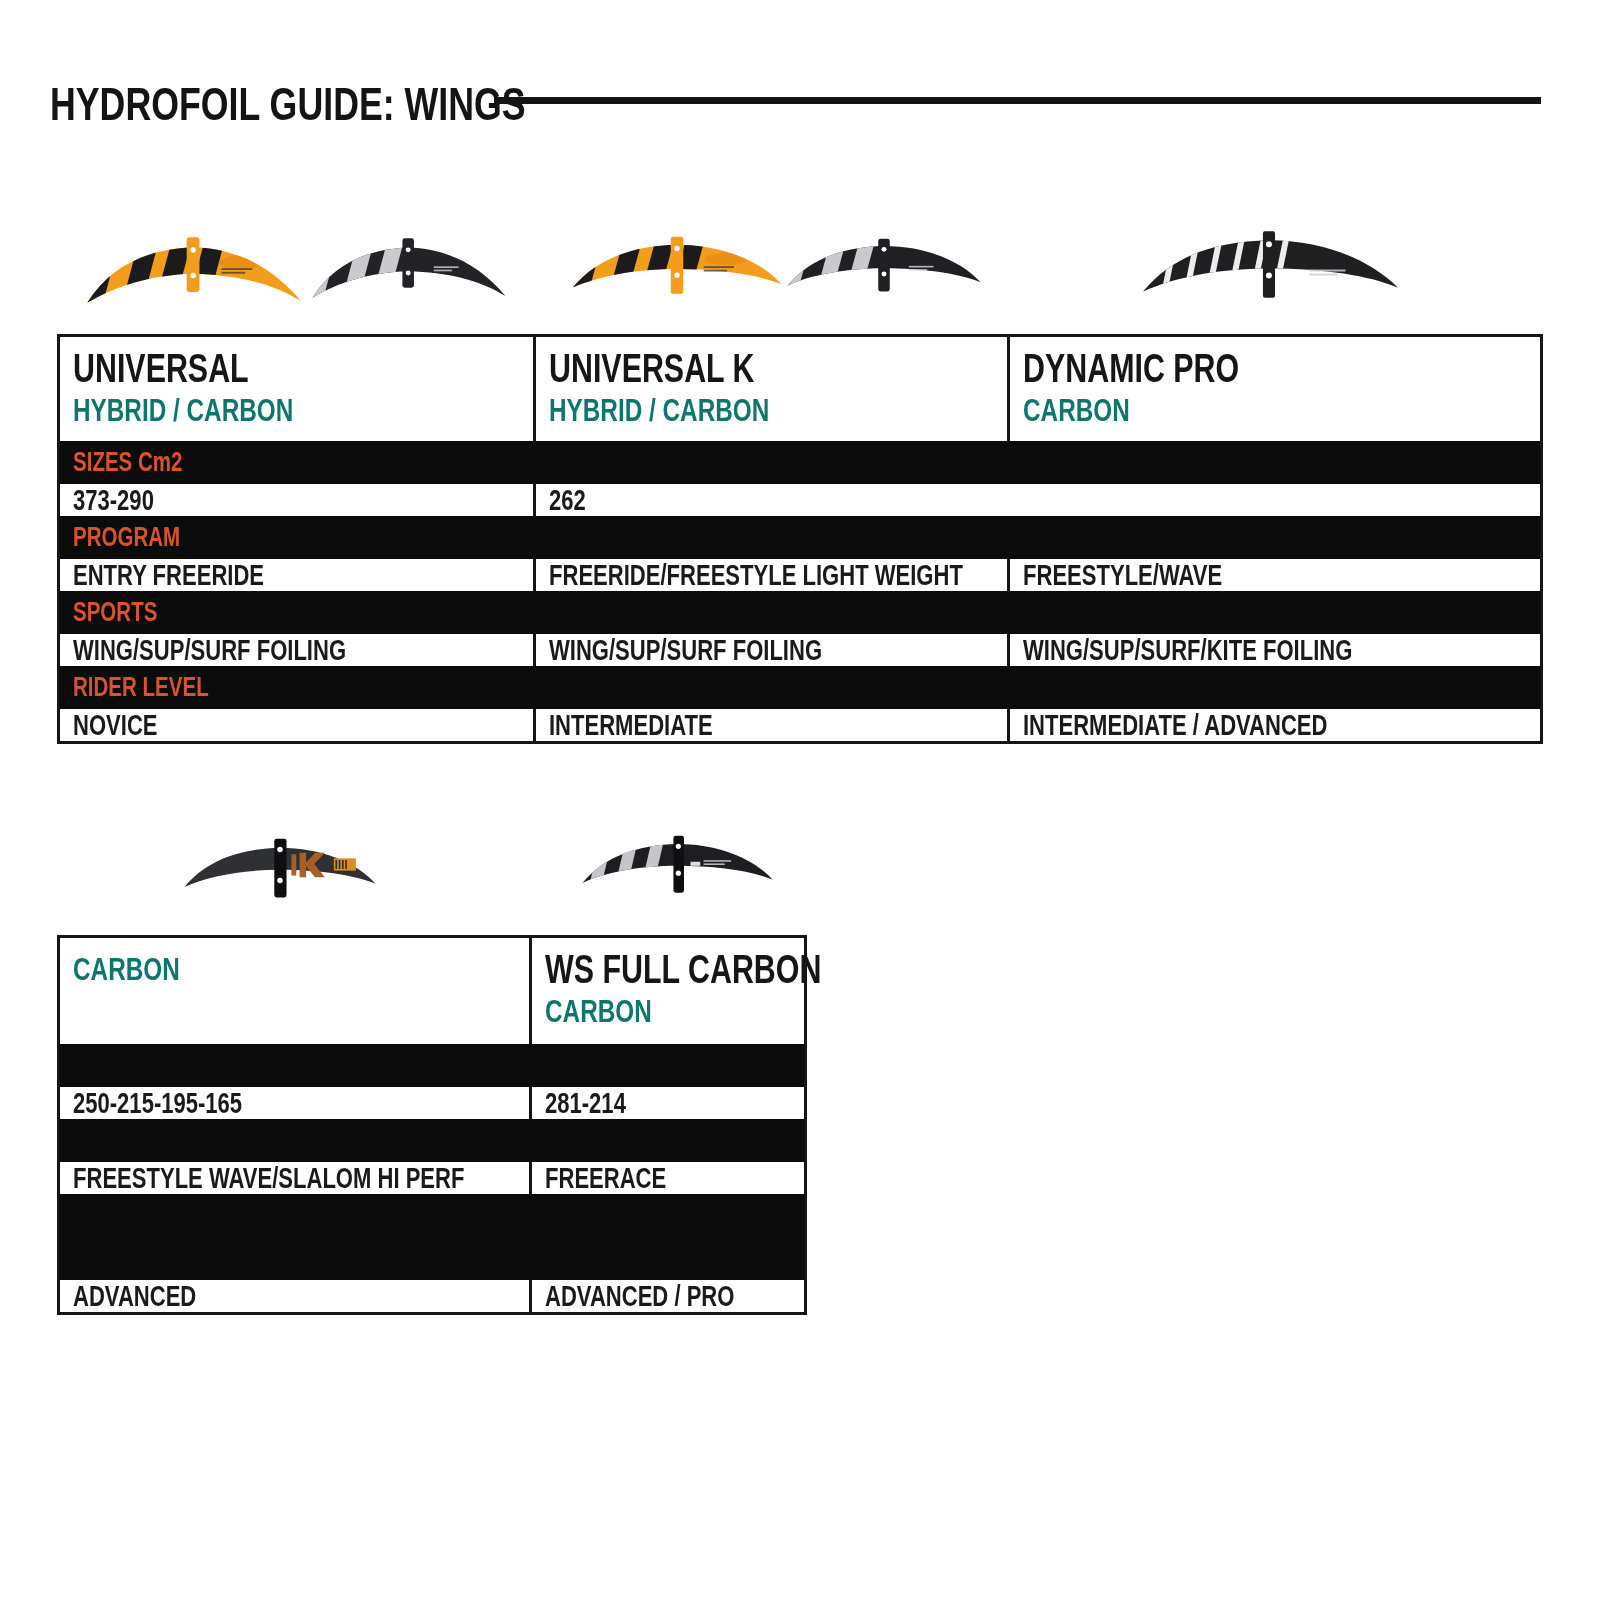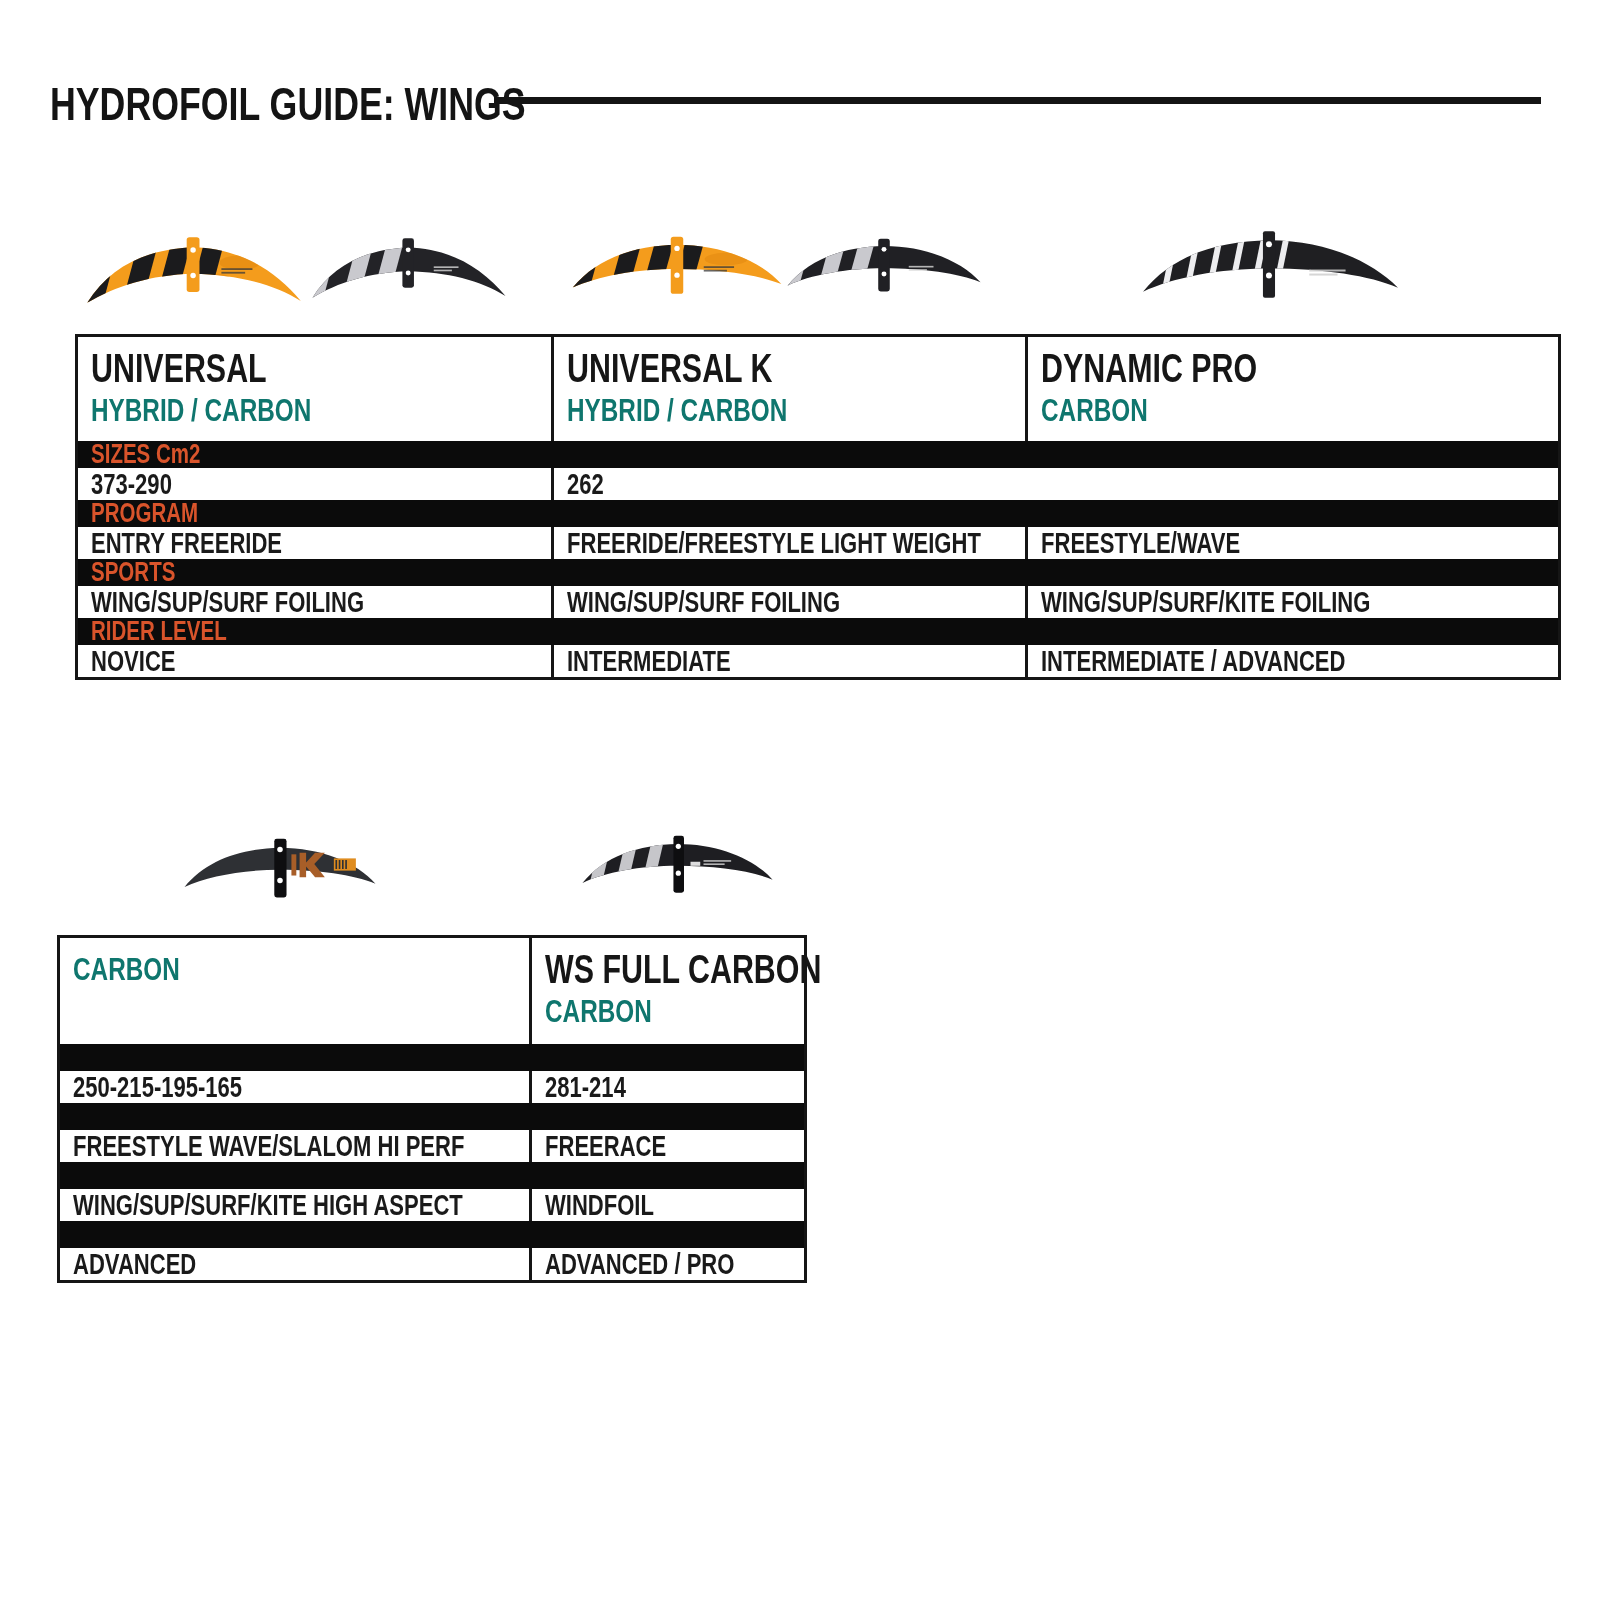--- a/index.html
+++ b/index.html
@@ -15,31 +15,31 @@
     position:absolute; left:50px; top:76px; font-size:47px; font-weight:700;
     letter-spacing:0px; color:#141414;
   }
   .title-rule { position:absolute; left:494px; top:97px; width:1047px; height:7px; background:#141414; }
 
   
   .wing { position:absolute; }
 
   
   .spec-table { position:absolute; border:3px solid #151515; background:#fff; }
-  .t1 { left:75px; top:334px; width:1486px; }
+  .t1 { left:57px; top:334px; width:1486px; }
   .t2 { left:57px; top:935px; width:750px; }
   .grid3 { display:grid; grid-template-columns:476px 474px 530px; }
   .grid2 { display:grid; grid-template-columns:472px 272px; }
   .t-header { height:104px; }
   .t2 .t-header { height:106px; }
   .h-cell { padding:10px 0 0 13px; }
   .h-cell:not(:last-child), .cell:not(:last-child) { border-right:3px solid #151515; }
   .prod-name { font-size:40px; font-weight:700; line-height:1.05; color:#161616; }
   .prod-sub  { font-size:32px; font-weight:700; line-height:1.0; color:#0f766e; margin-top:5px; }
-  .bar { height:27px; background:#0b0b0b; display:flex; align-items:center; padding-left:13px; }
+  .bar { height:43px; background:#0b0b0b; display:flex; align-items:center; padding-left:13px; }
   .bar-label { font-size:27px; font-weight:700; color:#d9542b; }
   .row { height:32px; }
   .cell { display:flex; align-items:center; padding-left:13px; overflow:hidden; }
   .cell-text { font-size:29px; font-weight:700; color:#1a1a1a; }
 </style>
 </head>
 <body>
 
 <div class="page">
 
@@ -304,34 +304,26 @@
           <span class="cell-text cond">FREESTYLE WAVE/SLALOM HI PERF</span>
         </div>
       <div class="cell">
           <span class="cell-text cond">FREERACE</span>
         </div>
     </div>
 
     <div class="bar">
       <span class="bar-label cond"></span>
     </div>
+
+    <div class="bar">
+      <span class="bar-label cond"></span>
+    </div>
     <div class="row grid2">
       <div class="cell">
-          <span class="cell-text cond">WING/SUP/SURF/KITE HIGH ASPECT</span>
-        </div>
-      <div class="cell">
-          <span class="cell-text cond">WINDFOIL</span>
-        </div>
-    </div>
-
-    <div class="bar">
-      <span class="bar-label cond"></span>
-    </div>
-    <div class="row grid2">
-      <div class="cell">
           <span class="cell-text cond">ADVANCED</span>
         </div>
       <div class="cell">
           <span class="cell-text cond">ADVANCED / PRO</span>
         </div>
     </div>
   </div>
 
 </div>
 

